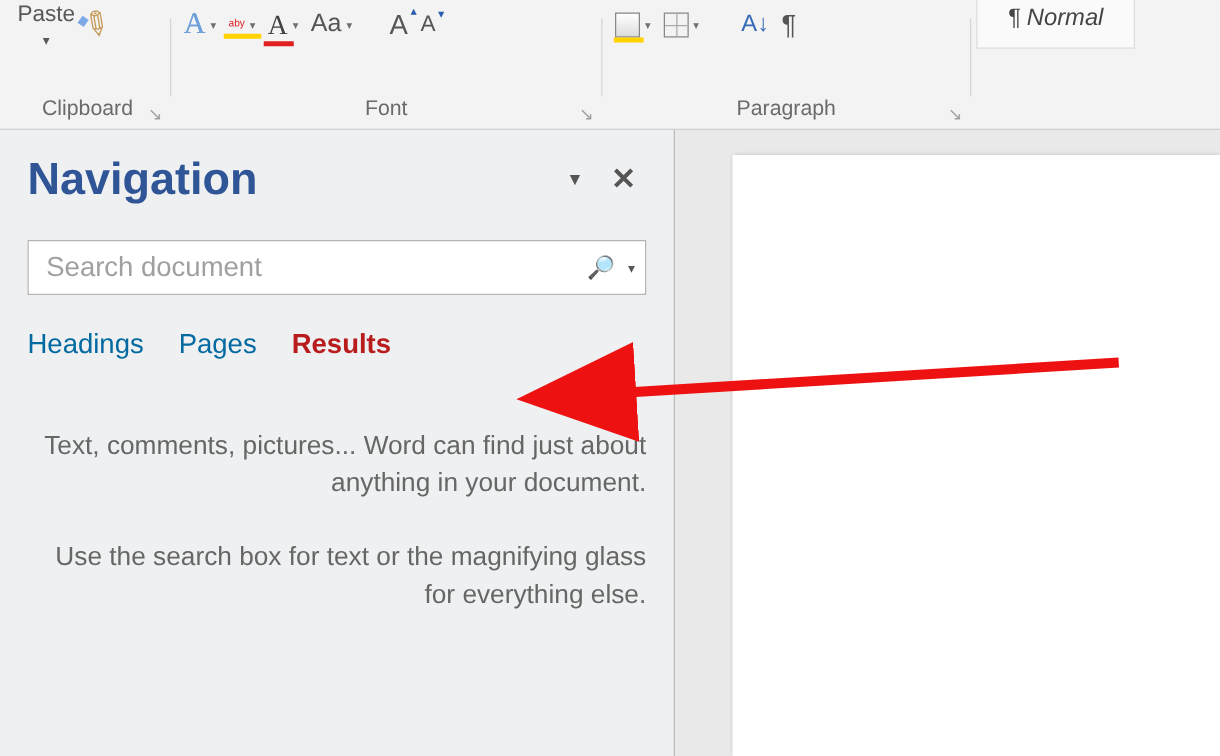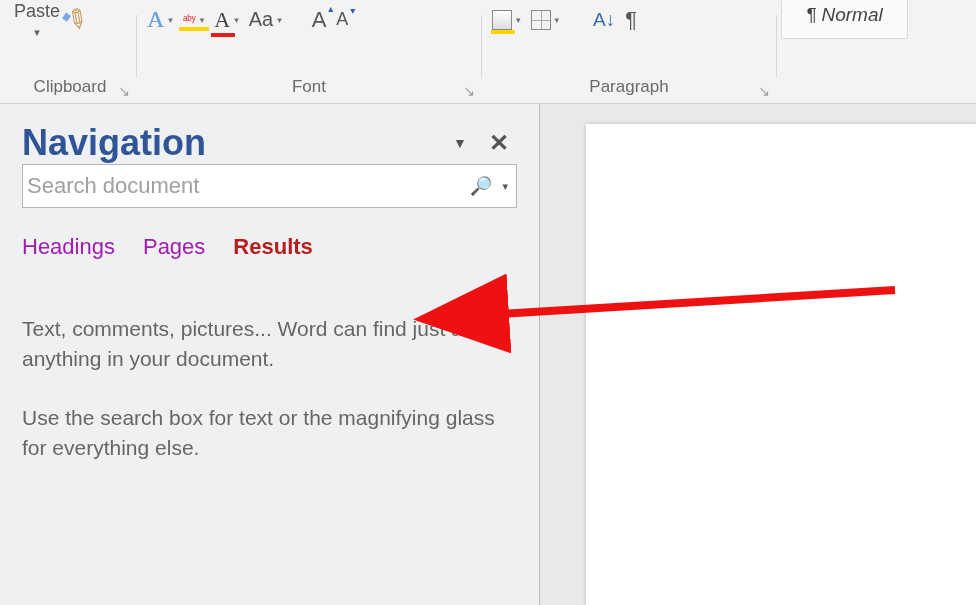--- a/index.html
+++ b/index.html
@@ -126,55 +126,56 @@
     font-weight:700;
   }
   .nav-chev{
     font-size:14px; color:#555; padding:6px 14px;
   }
   .nav-close{
     font-size:24px; font-weight:bold; padding:2px 8px; color:#555;
   }
 
   .search-box{
+    margin-top:28px;
     display:flex;
     align-items:center;
     background:#fff;
     border:1px solid #b5b5b5;
     height:44px;
-    padding:0 8px 0 2px;
+    padding:0 8px 0 12px;
   }
   .search-box input{
     flex:1;
     border:none;
     outline:none;
     font-size:22px;
     color:#777;
     background:transparent;
   }
   .search-box input::placeholder{color:#a0a0a0;}
   .search-mag{ font-size:18px; font-weight:bold; color:#333; }
   .search-drop{ margin-left:10px; font-size:11px; color:#555; }
 
   .nav-tabs{
     display:flex;
     gap:28px;
     margin-top:26px;
     font-size:22px;
   }
-  .nav-tab{ color:#a21caf; cursor:pointer;}
+  .nav-tab{ color:#0369a1; cursor:pointer;}
   .nav-tab.active{ color:#b91c1c; font-weight:600;}
 
   .nav-help{
     margin-top:54px;
     font-size:21px;
     line-height:1.45;
     color:#666;
   }
-  .nav-help p{ margin:0 0 28px 0;}
+  .nav-help p{ margin:0 0 28px 0;text-align:right;}
 
   .doc-area{
     flex:1;
     background:#e9e9e9;
     position:relative;
   }
   .page{
     position:absolute;
     left:46px;
     top:20px;

